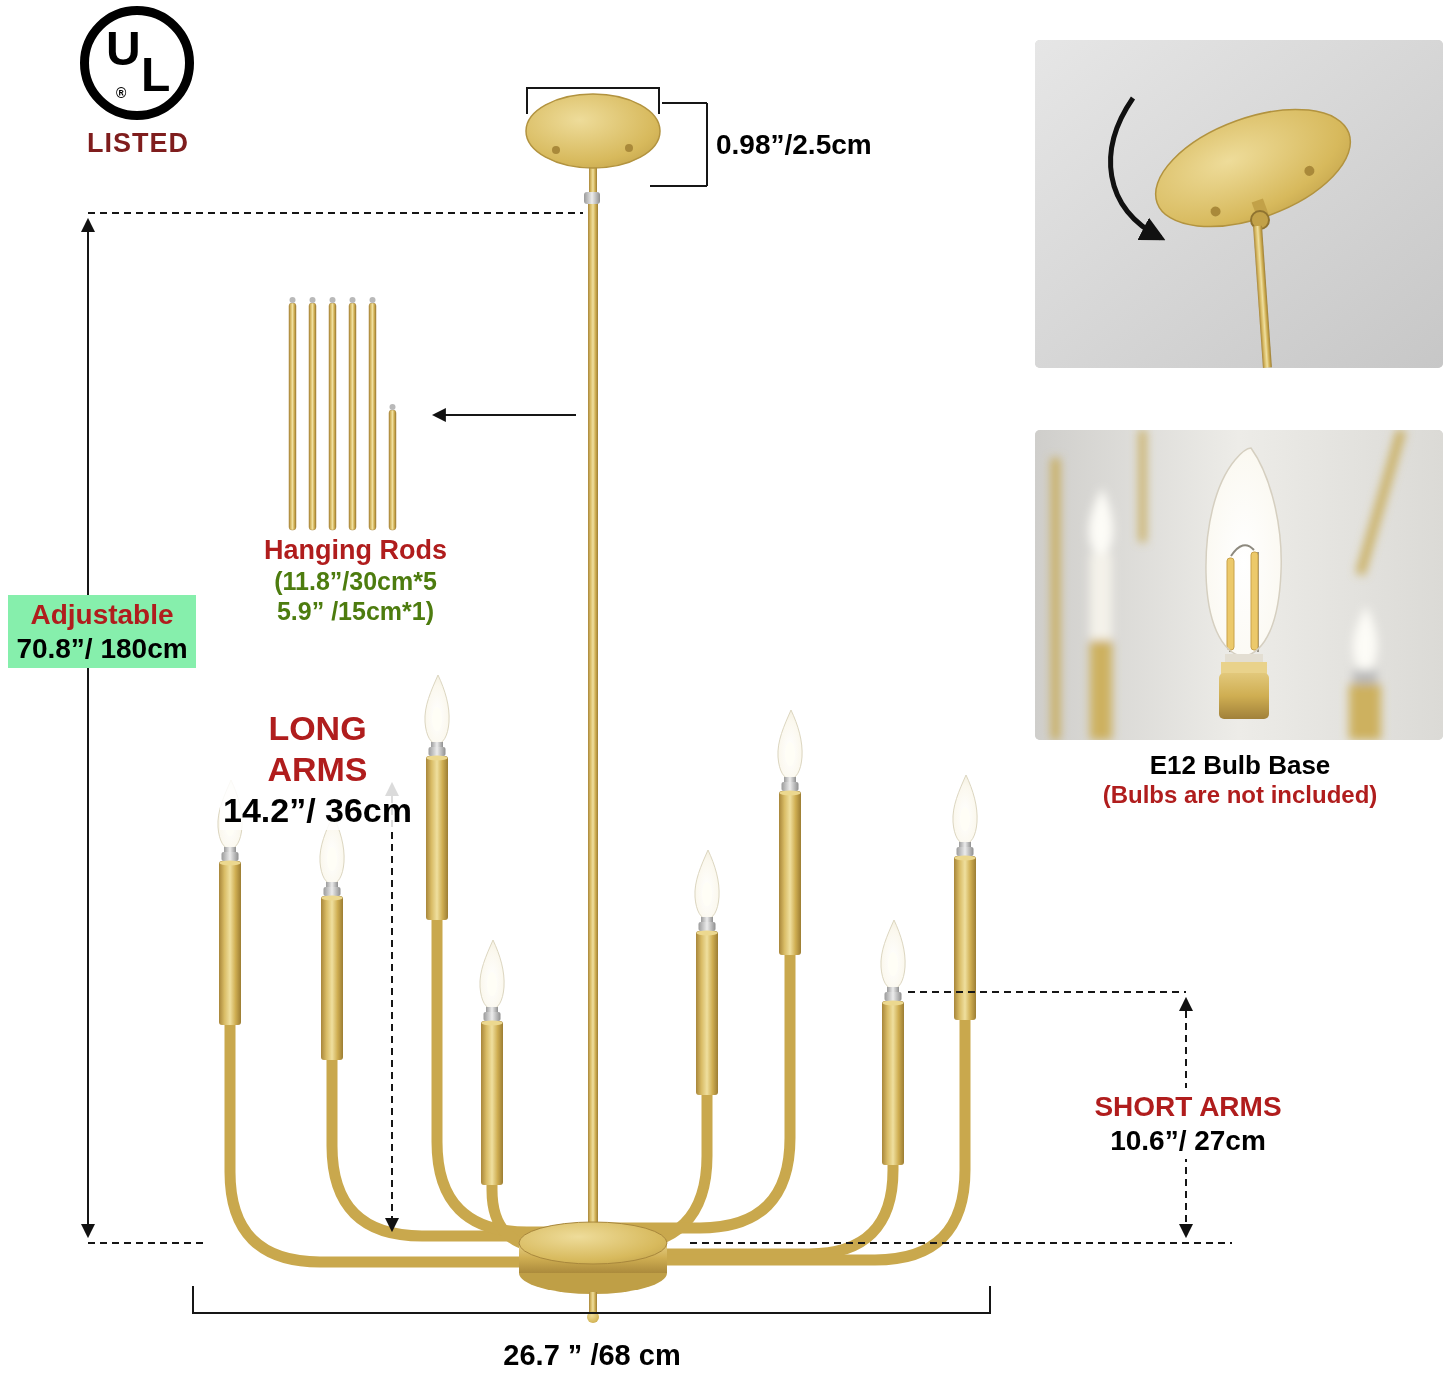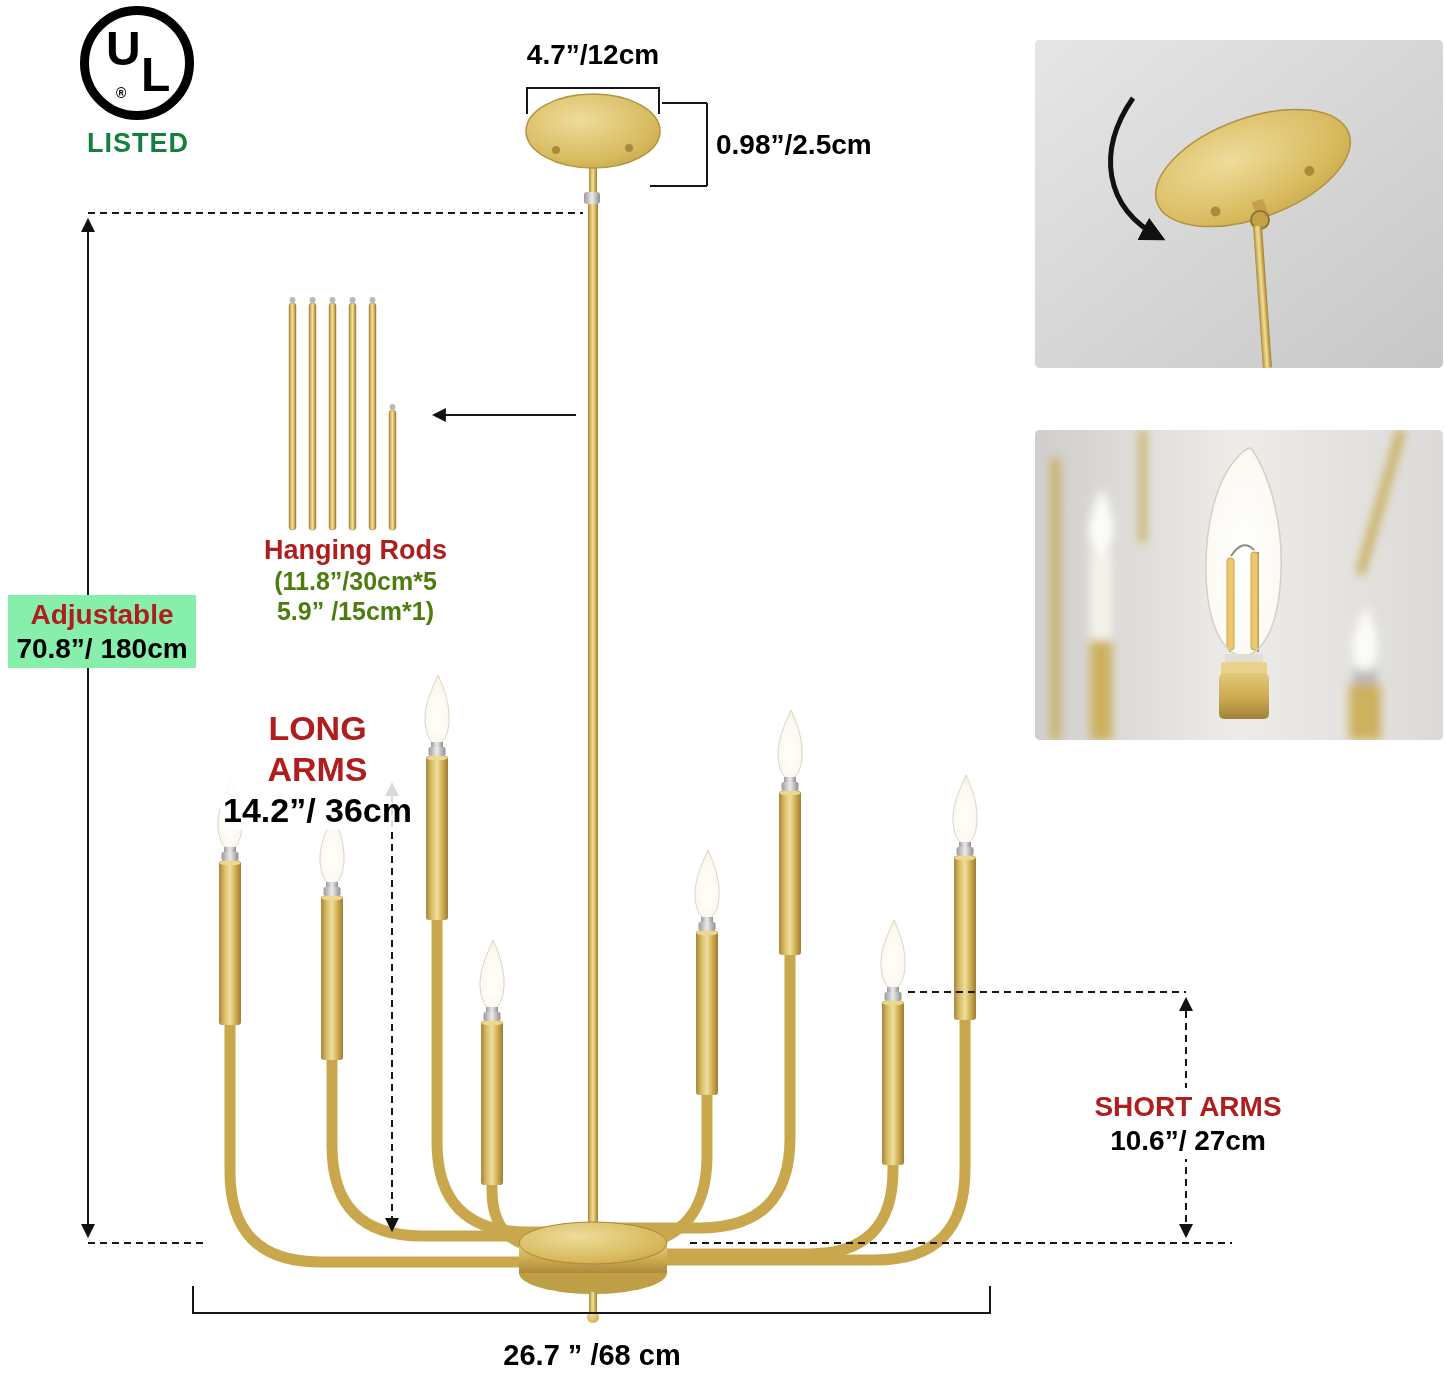--- a/index.html
+++ b/index.html
@@ -17,21 +17,21 @@
   .lbl-short { left:1088px; top:1088px; width:200px; font-size:28px; background:#fff; padding:2px 0; z-index:6; }
   .lbl-width { left:397px; top:1324px; width:390px; font-size:29px;margin-top:14px; }
   .cap1 { left:1035px; top:379px; width:410px; font-size:25px; }
   .cap2 { left:1035px; top:750px; width:410px; font-size:26px; }
   .cap2 .note { font-size:24px; }
   .ul-badge { position:absolute; left:80px; top:6px; width:116px; z-index:5; }
   .ul-circle { position:relative; width:114px; height:114px; border:9px solid #000; border-radius:50%; background:#fff; }
   .ul-u { position:absolute; left:17px; top:6px; font-size:48px; font-weight:800; color:#000; }
   .ul-l { position:absolute; left:52px; top:32px; font-size:48px; font-weight:800; color:#000; }
   .ul-reg { position:absolute; left:27px; top:70px; font-size:14px; font-weight:bold; color:#000; }
-  .ul-listed { margin-top:8px; text-align:center; font-size:27px; font-weight:800; letter-spacing:1px; color:#15803d; }
+  .ul-listed { margin-top:8px; text-align:center; font-size:27px; font-weight:800; letter-spacing:1px; color:#7f1d1d; }
   .inset { position:absolute; left:1035px; width:408px; border-radius:5px; overflow:hidden; background:#d9d8d6; z-index:2; }
   .inset1 { top:40px; height:328px; }
   .inset2 { top:430px; height:310px; }
 </style>
 </head>
 <body>
 
 <div class="canvas">
 
   <svg class="art" width="1445" height="1382" viewBox="0 0 1445 1382">
@@ -152,21 +152,20 @@
 
   <div class="ul-badge">
     <div class="ul-circle">
       <span class="ul-u">U</span>
       <span class="ul-l">L</span>
       <span class="ul-reg">®</span>
     </div>
     <div class="ul-listed">LISTED</div>
   </div>
 
-  <div class="label lbl-canopy-w">4.7”/12cm</div>
   <div class="label lbl-canopy-h">0.98”/2.5cm</div>
 
   <div class="label lbl-adjustable">
     <div class="red">Adjustable</div>
     <div>70.8”/ 180cm</div>
   </div>
 
   <div class="label lbl-rods">
     <div class="red">Hanging Rods</div>
     <div class="spec">(11.8”/30cm*5</div>
@@ -249,14 +248,18 @@
         <rect x="192" y="128" width="7" height="92" rx="3" fill="#ecc96a" stroke="#c9a24a" stroke-width="1"></rect>
         <rect x="216" y="122" width="7" height="98" rx="3" fill="#ecc96a" stroke="#c9a24a" stroke-width="1"></rect>
         <path d="M196,126 Q208,108 219,120" stroke="#8d897e" stroke-width="2" fill="none"></path>
         <path d="M216,18 C236,46 248,96 246,142 C244,192 231,222 208,227 C186,222 172,192 171,143 C170,98 180,54 200,30 C205,24 211,18 216,18 Z" fill="none" stroke="#d5cfc0" stroke-width="1.5"></path>
         <rect x="190" y="224" width="38" height="9" fill="#e3ded2"></rect>
         <rect x="186" y="232" width="46" height="12" fill="#e9d28b"></rect>
         <rect x="184" y="243" width="50" height="46" rx="5" fill="url(#goldV2)"></rect>
       </g>
     </svg>
   </div>
+  <div class="label cap2">
+    <div>E12 Bulb Base</div>
+    <div class="red note">(Bulbs are not included)</div>
+  </div>
 
 </div>
 
 </body></html>

